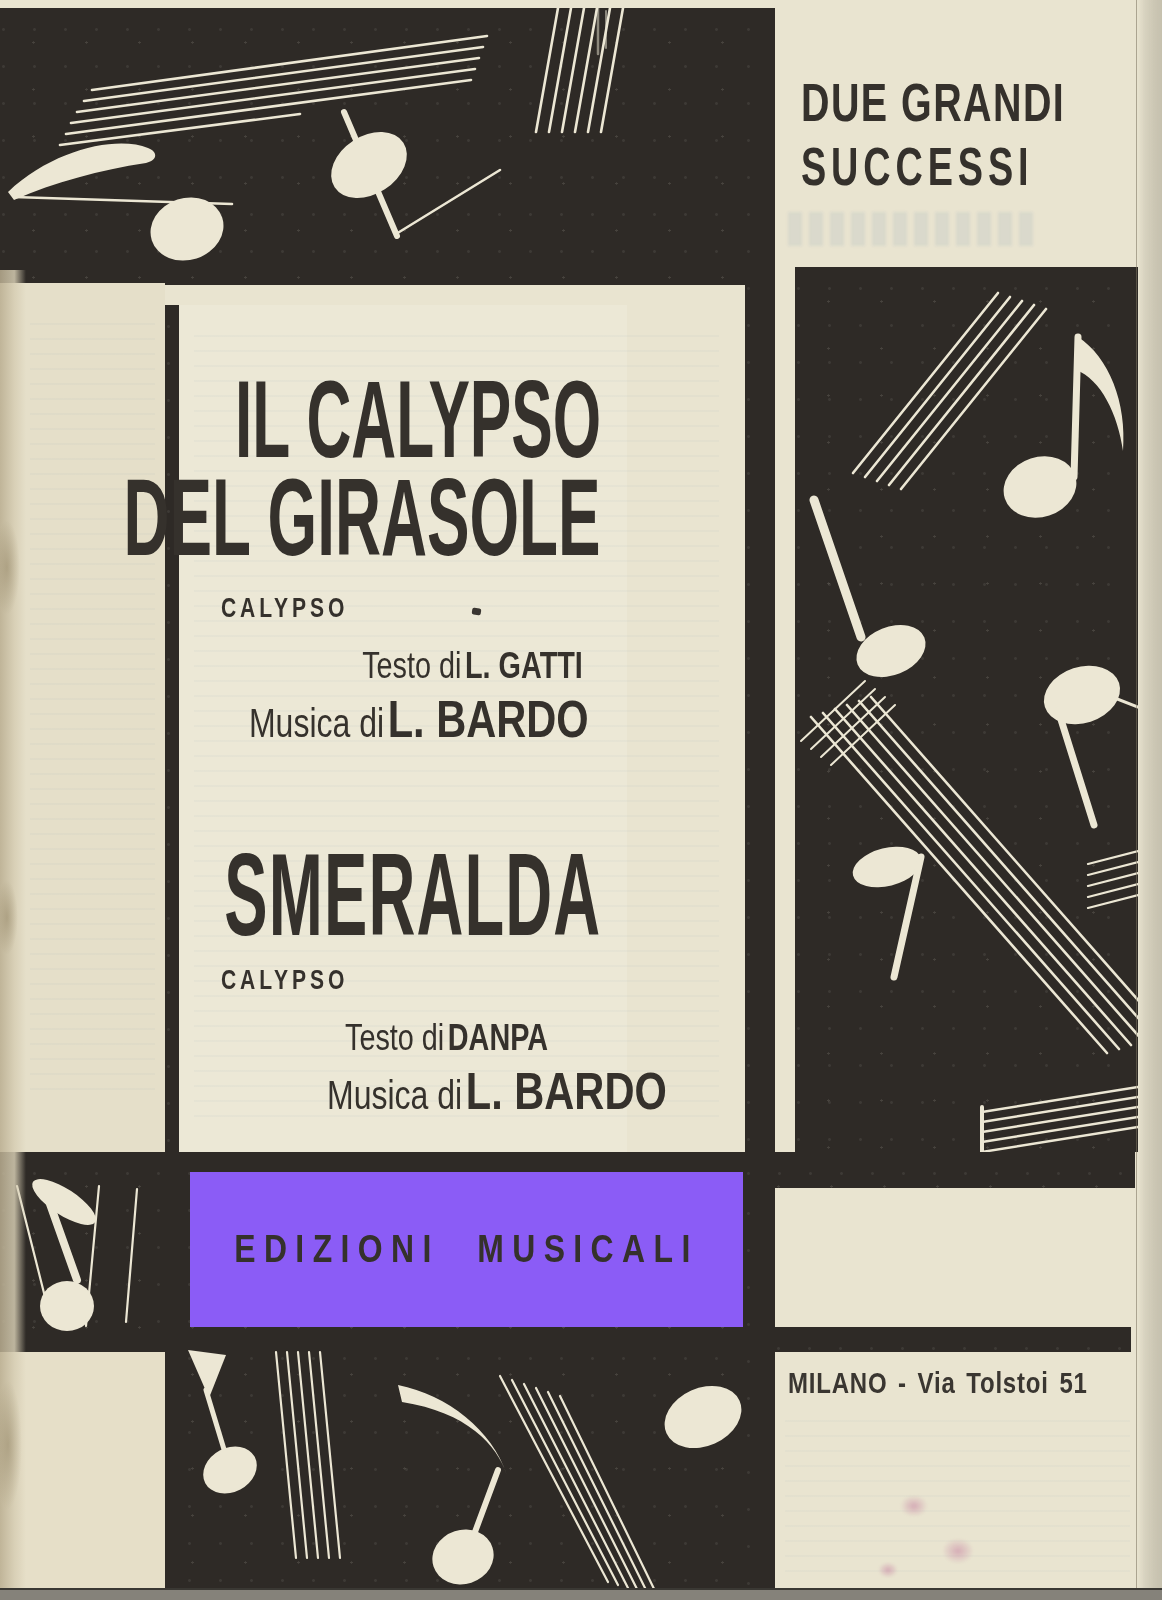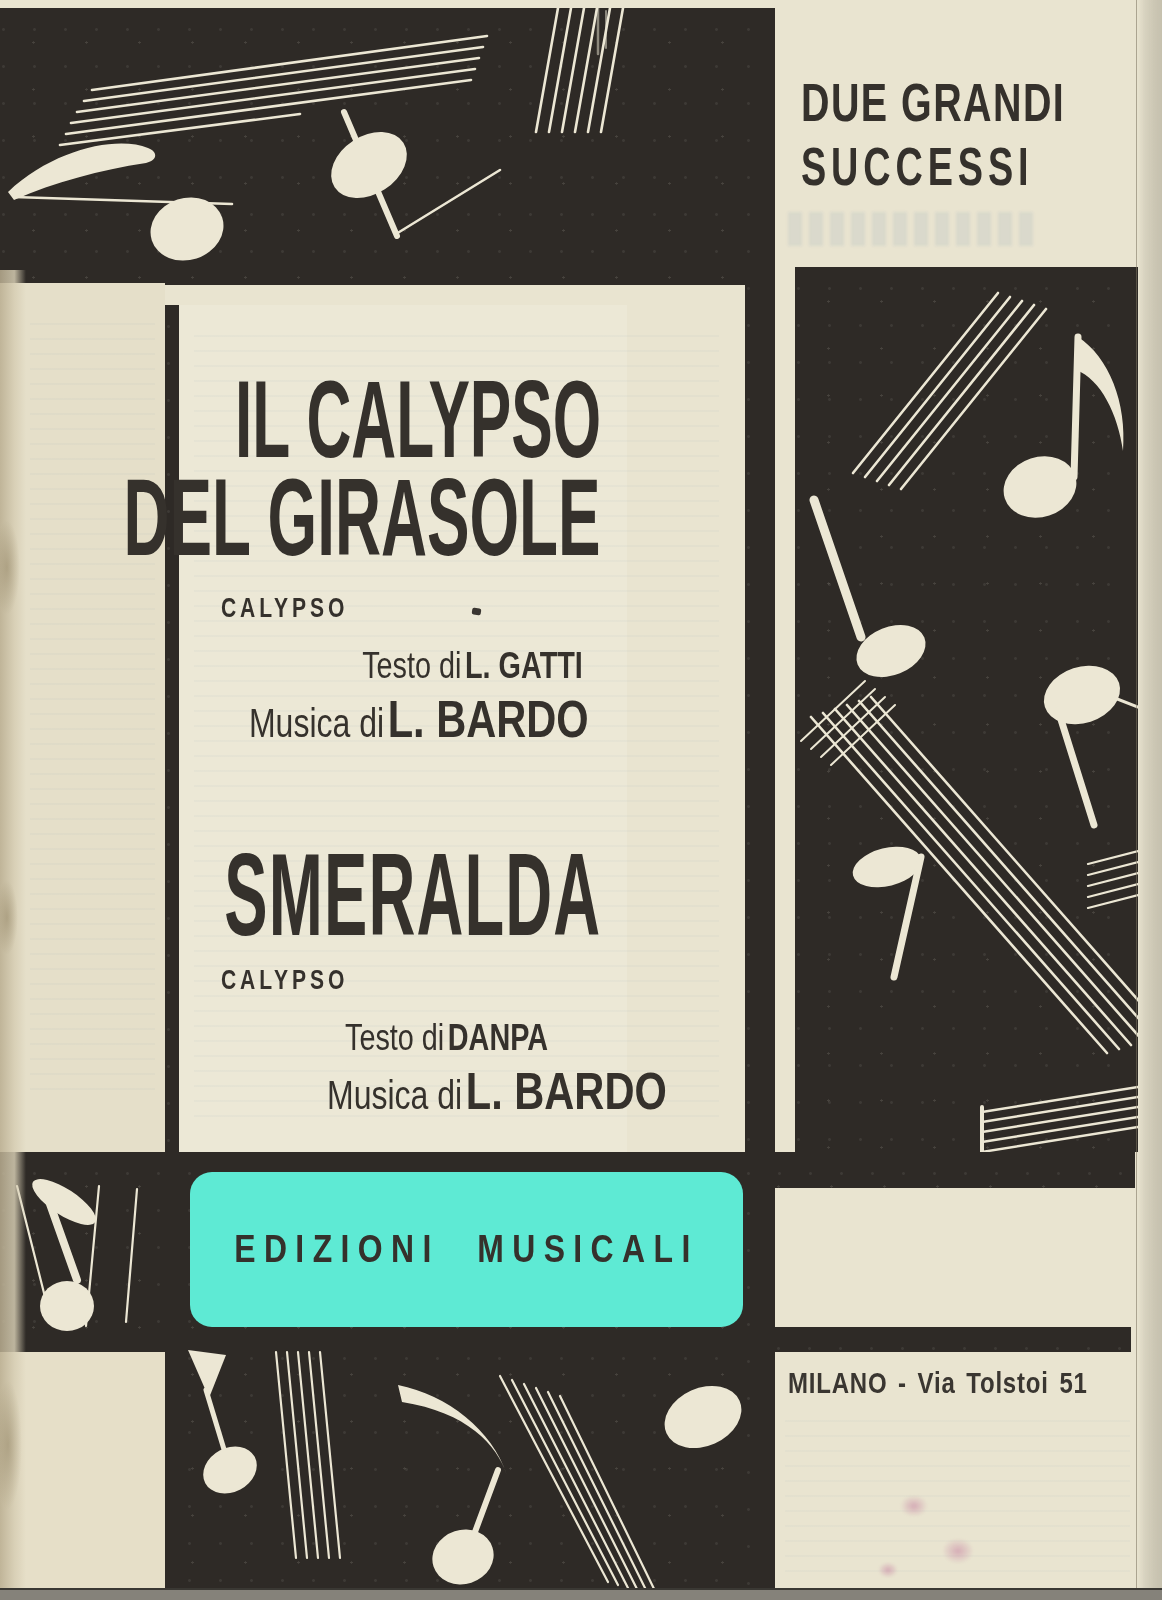--- a/index.html
+++ b/index.html
@@ -41,21 +41,21 @@
     transform:scaleX(.78);transform-origin:0 50%;}
   .credit-line{position:absolute;white-space:nowrap;}
   .credit-label{font-weight:400;font-size:36px;}
   .credit-name{font-weight:700;font-size:36px;}
   .credit-label-lg{font-weight:400;font-size:40px;}
   .credit-name-lg{font-weight:700;font-size:52px;}
   .align-r{transform:scaleX(.80);transform-origin:100% 50%;text-align:right;}
   .align-l{transform:scaleX(.80);transform-origin:0 50%;}
   .print-dot{position:absolute;width:9px;height:7px;background:#3a3631;border-radius:2px;transform:rotate(8deg);}
   
-  .band{position:absolute;background:#5eead4;border-radius:22px;}
+  .band{position:absolute;background:#8b5cf6;}
   .edizioni-text{font-weight:700;font-size:38px;letter-spacing:10px;word-spacing:24px;white-space:nowrap;
     transform:scaleX(.84);}
   .aretusa-text{position:absolute;left:20px;top:20px;font-weight:700;font-size:96px;letter-spacing:3px;
     white-space:nowrap;transform:scaleX(.53);transform-origin:0 50%;}
   .milano-text{position:absolute;font-weight:700;font-size:30px;letter-spacing:1px;word-spacing:4px;
     white-space:nowrap;transform:scaleX(.80);transform-origin:0 50%;color:#3a3631;}
   
   .spine-edge{left:0;top:270px;width:26px;height:1330px;
     background:linear-gradient(90deg,#b9ad90,#d6cdb3 55%, rgba(214,205,179,0));opacity:.85;}
   .spine-blob{position:absolute;border-radius:50%;

